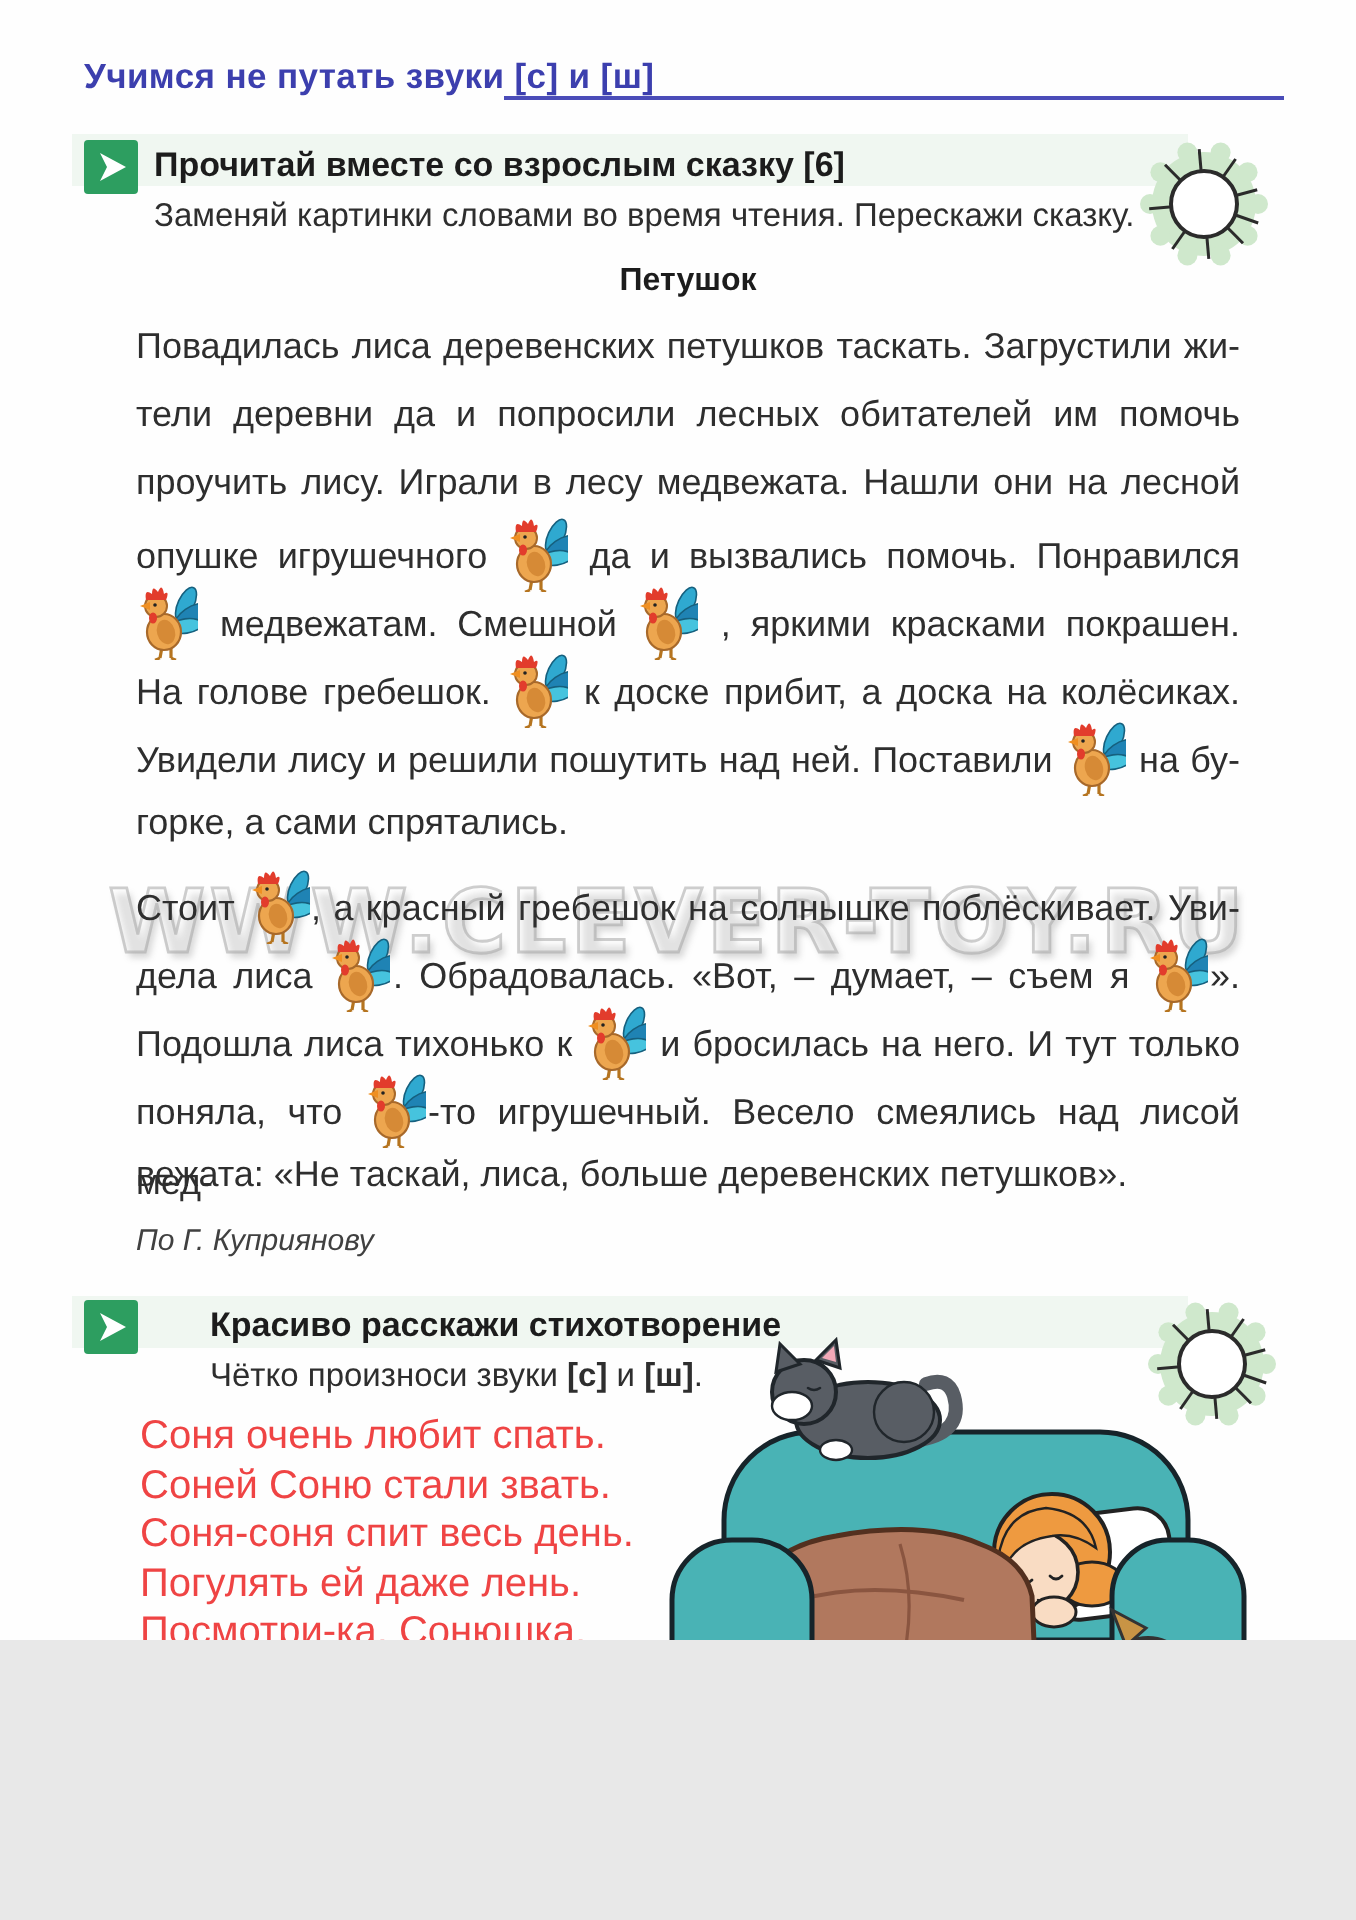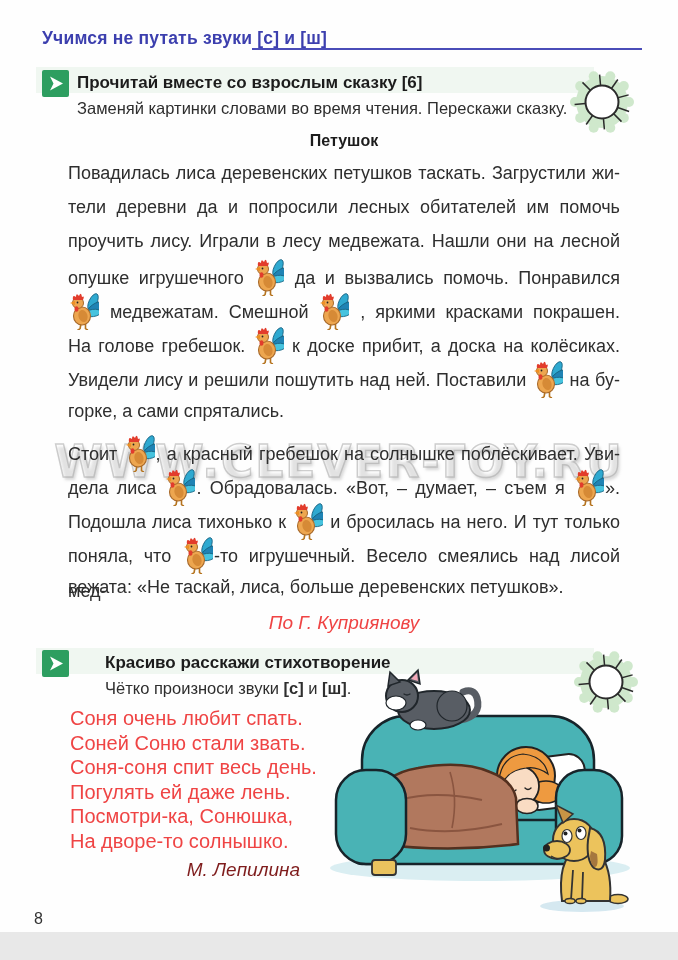--- a/index.html
+++ b/index.html
@@ -1,17 +1,17 @@
 <!DOCTYPE html>
 <html><head>
 <meta charset="utf-8">
 <style>
   html,body{margin:0;padding:0;background:#e8e8e8;}
   .page{
-    position:relative; width:678px; height:932px; margin:0 auto;
+    position:relative; width:678px; height:820px; margin:0 auto;
     background:#fefefe; overflow:hidden;
     font-family:"Liberation Sans", sans-serif; color:#2e2e2e;
   }
   
   .header{position:absolute; left:42px; top:28px; width:600px; z-index:3;}
   .header-title{font-size:17.5px; font-weight:600; color:#3c3fae; letter-spacing:.2px;}
   .header-rule{position:absolute; left:252px; top:48px; width:390px; height:2px; background:#4a4cb8; z-index:3;}
   
   .band{position:absolute; left:36px; width:558px; height:26px; background:rgba(205,230,208,0.28); z-index:1;}
   .band1{top:67px;} .band2{top:648px;}
@@ -31,21 +31,21 @@
   .story-title{font-size:16px; font-weight:bold; text-align:center; height:26px; line-height:26px; margin-bottom:2px; color:#1c1c1c;}
   .story-par{margin:0;}
   .story-par + .story-par{margin-top:6px;}
   .story-line{
     height:34px; line-height:34px; font-size:18px;
     text-align:justify; text-align-last:justify;
     white-space:normal; overflow:visible;
   }
   .story-line.no-just{text-align-last:left;}
   .rooster{display:inline-block; width:30px; height:38px; vertical-align:-12px; margin:0 1px;}
-  .story-attrib{margin-top:8px; text-align:center; font-style:italic; font-size:19px; color:#ef4444;}
+  .story-attrib{margin-top:8px; text-align:left; font-style:italic; font-size:15px; color:#404040;}
   
   .watermark{
     position:absolute; left:0; top:436px; width:678px; text-align:center; z-index:1;
     font-family:"DejaVu Sans", sans-serif; font-weight:700; font-size:44px; letter-spacing:2px;
     color:rgba(255,255,255,0.25);
     -webkit-text-stroke:1.4px rgba(166,166,166,0.55);
     text-shadow:2px 3px 3px rgba(120,120,120,0.28);
     white-space:nowrap;
   }
   

